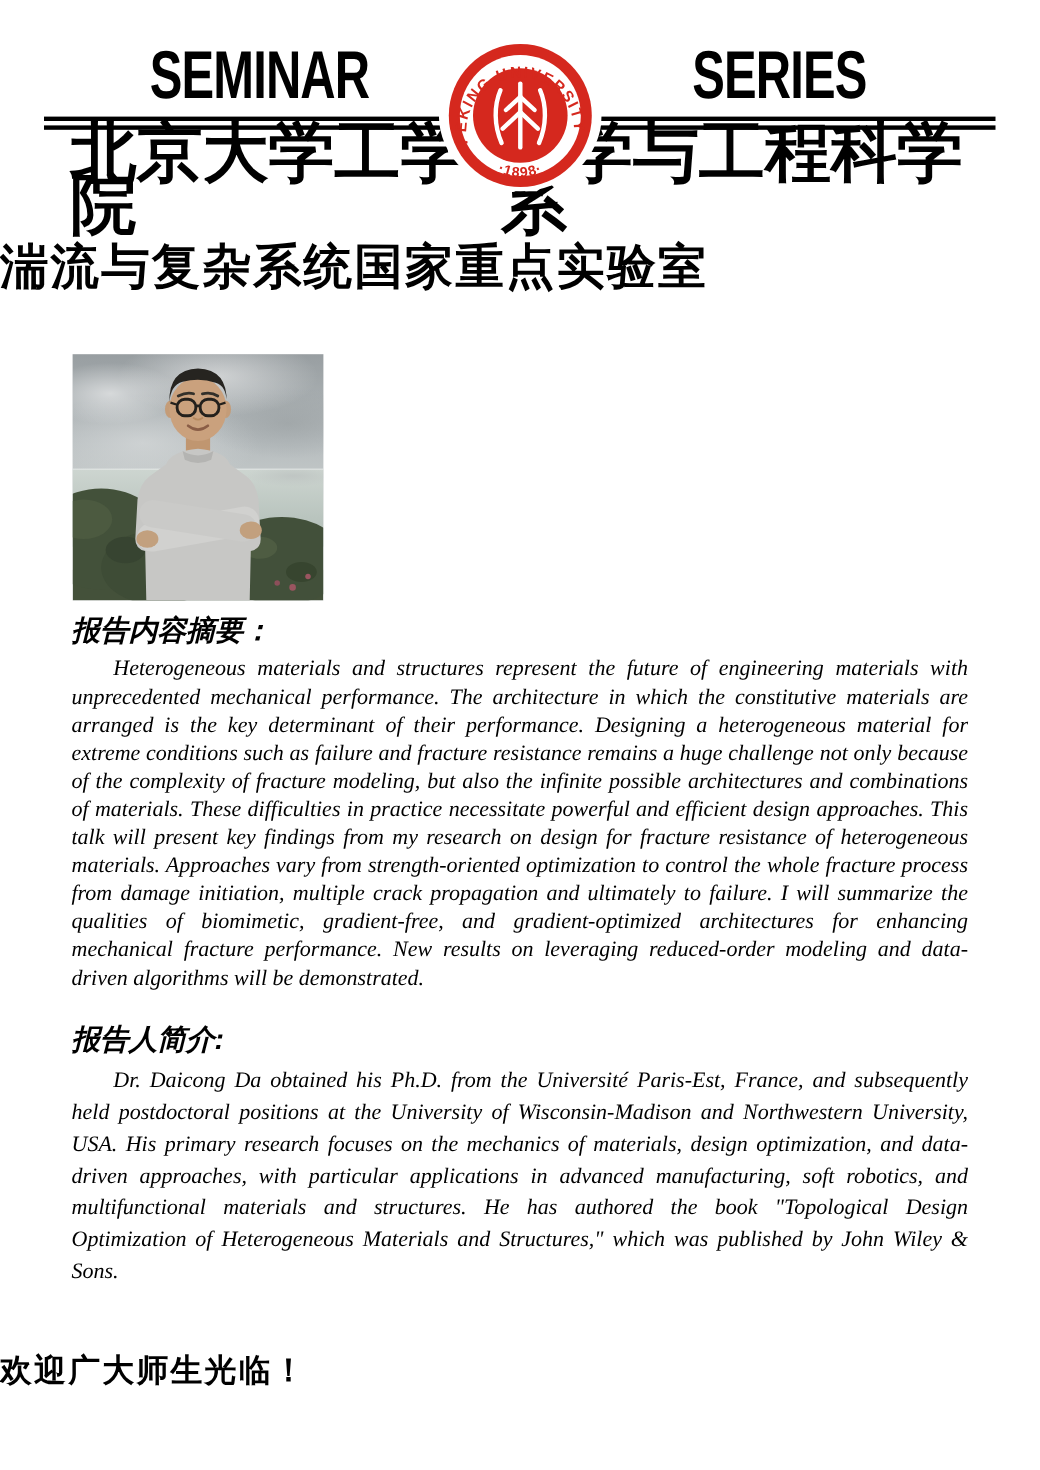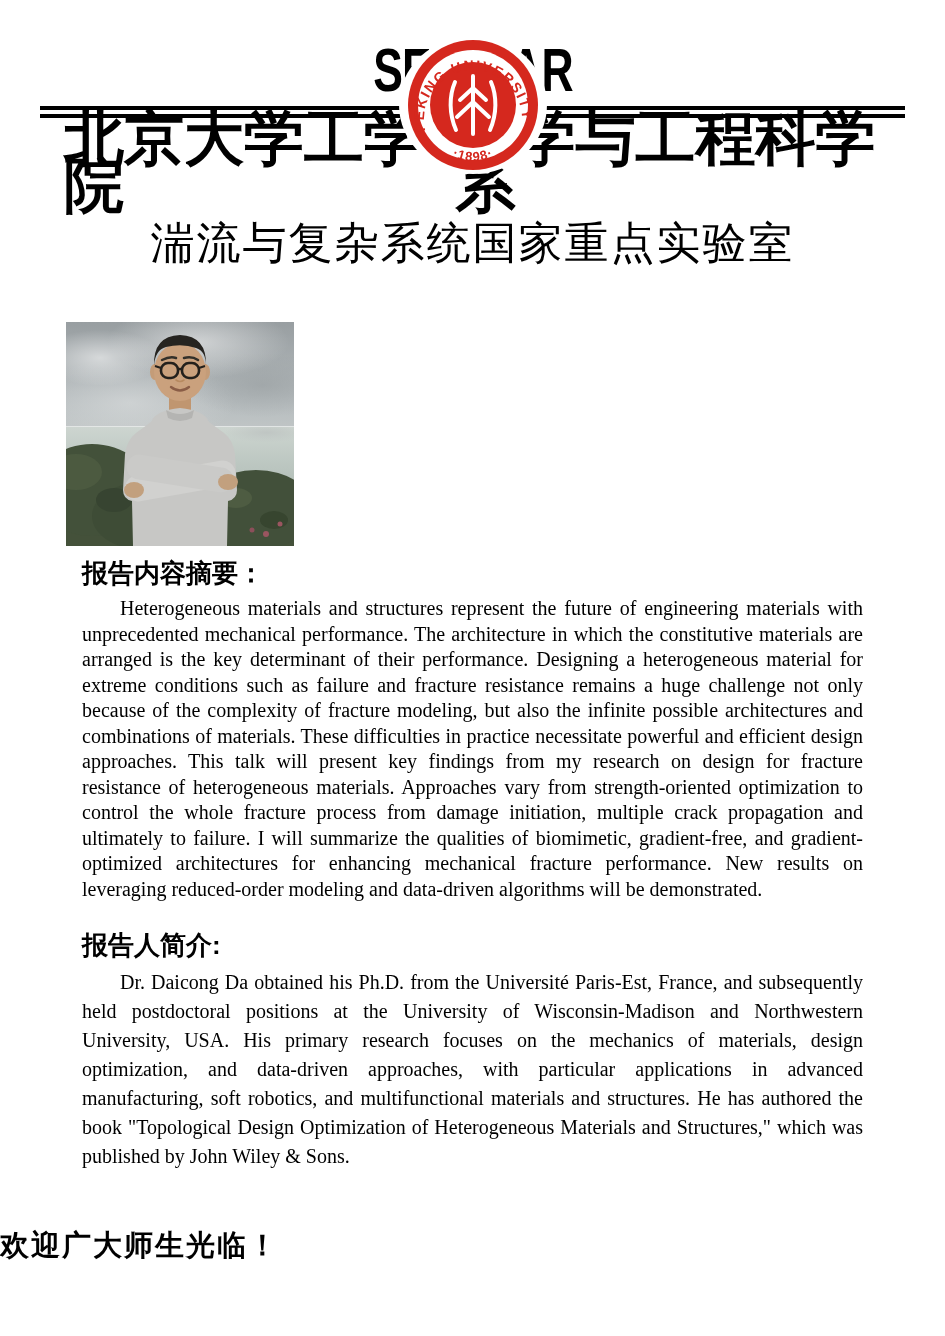--- a/index.html
+++ b/index.html
@@ -21,22 +21,22 @@
   }
   .dbl-rules { margin:10px 40px 0; }
   .dbl-rules .bar { height:4px; background:#000; }
   .dbl-rules .gap { height:4px; }
 
   .logo-wrap { position:absolute; left:399px; top:36px; width:148px; height:138px; z-index:5; }
   .logo-wrap svg { width:100%; height:100%; display:block; }
 
   .dept-row { display:flex; justify-content:space-between; padding:0 42px 0 64px; margin-top:-3px;
     font-family:"Liberation Sans", sans-serif; font-weight:bold; font-size:60px; line-height:47px; }
-  .lab-row { text-align:center; margin-top:6px;
-    font-family:"DejaVu Serif", serif; font-weight:normal; font-size:44px; line-height:55px; letter-spacing:2px; }
+  .lab-row { margin-top:6px;
+    font-family:"DejaVu Serif", serif; font-weight:bold; font-size:44px; line-height:55px; letter-spacing:2px; }
 
   
   .title-block { margin:8px 40px 0; }
   .rule-top .gray { height:5px; background:linear-gradient(to bottom,#efefef,#6e6e6e); }
   .rule-top .black { height:5px; background:#000; }
   .rule-bottom .black { height:5px; background:#000; }
   .rule-bottom .gray { height:6px; background:linear-gradient(to bottom,#4a4a4a,#e3e3e3); }
   .seminar-title { text-align:center; padding:12px 0 13px;
     font-family:"Liberation Sans", sans-serif; font-weight:bold; font-size:34px; line-height:34px; }
 
@@ -55,38 +55,41 @@
       linear-gradient(180deg,#989ea1 0%, #b6bcbe 35%, #c9cecd 60%, #d4d8d6 100%);
   }
   .photo .sea { position:absolute; left:0; top:47%; width:100%; height:31%;
     background:
       radial-gradient(60px 14px at 88% 8%, rgba(190,196,194,.9), transparent 70%),
       linear-gradient(180deg,#cdd5d0 0%, #bac5bf 60%, #aebab3 100%); }
   .photo .horizon { position:absolute; left:0; top:46.6%; width:100%; height:2px; background:rgba(235,238,236,.8); }
   .photo svg { position:absolute; left:0; top:0; }
 
   
-  .section { margin:12px 82px 0; }
+  .section { margin:12px 65px 0;font-style:italic; }
   .section h2 { font-family:"Liberation Sans", sans-serif; font-weight:bold; font-size:26px; line-height:30px; }
   .section p { margin-top:8px; font-size:20px; line-height:25.5px; text-align:justify; text-indent:38px; }
   .bio { margin-top:28px; }
   .bio p { line-height:29px; }
 
   .welcome { margin-top:58px; font-weight:bold; font-size:29px; line-height:32px;
     font-family:"DejaVu Serif", serif; letter-spacing:2px; }
 </style>
 </head>
 <body>
 
 <div class="page">
 
   <div class="header">
     <div class="masthead">
       <div class="half">
         <span class="word">SEMINAR</span>
+      </div>
+      <div class="half">
+        <span class="word">SERIES</span>
       </div>
     </div>
 
     <div class="dbl-rules">
       <div class="bar"></div>
       <div class="gap"></div>
       <div class="bar"></div>
     </div>
 
     <div class="logo-wrap">

